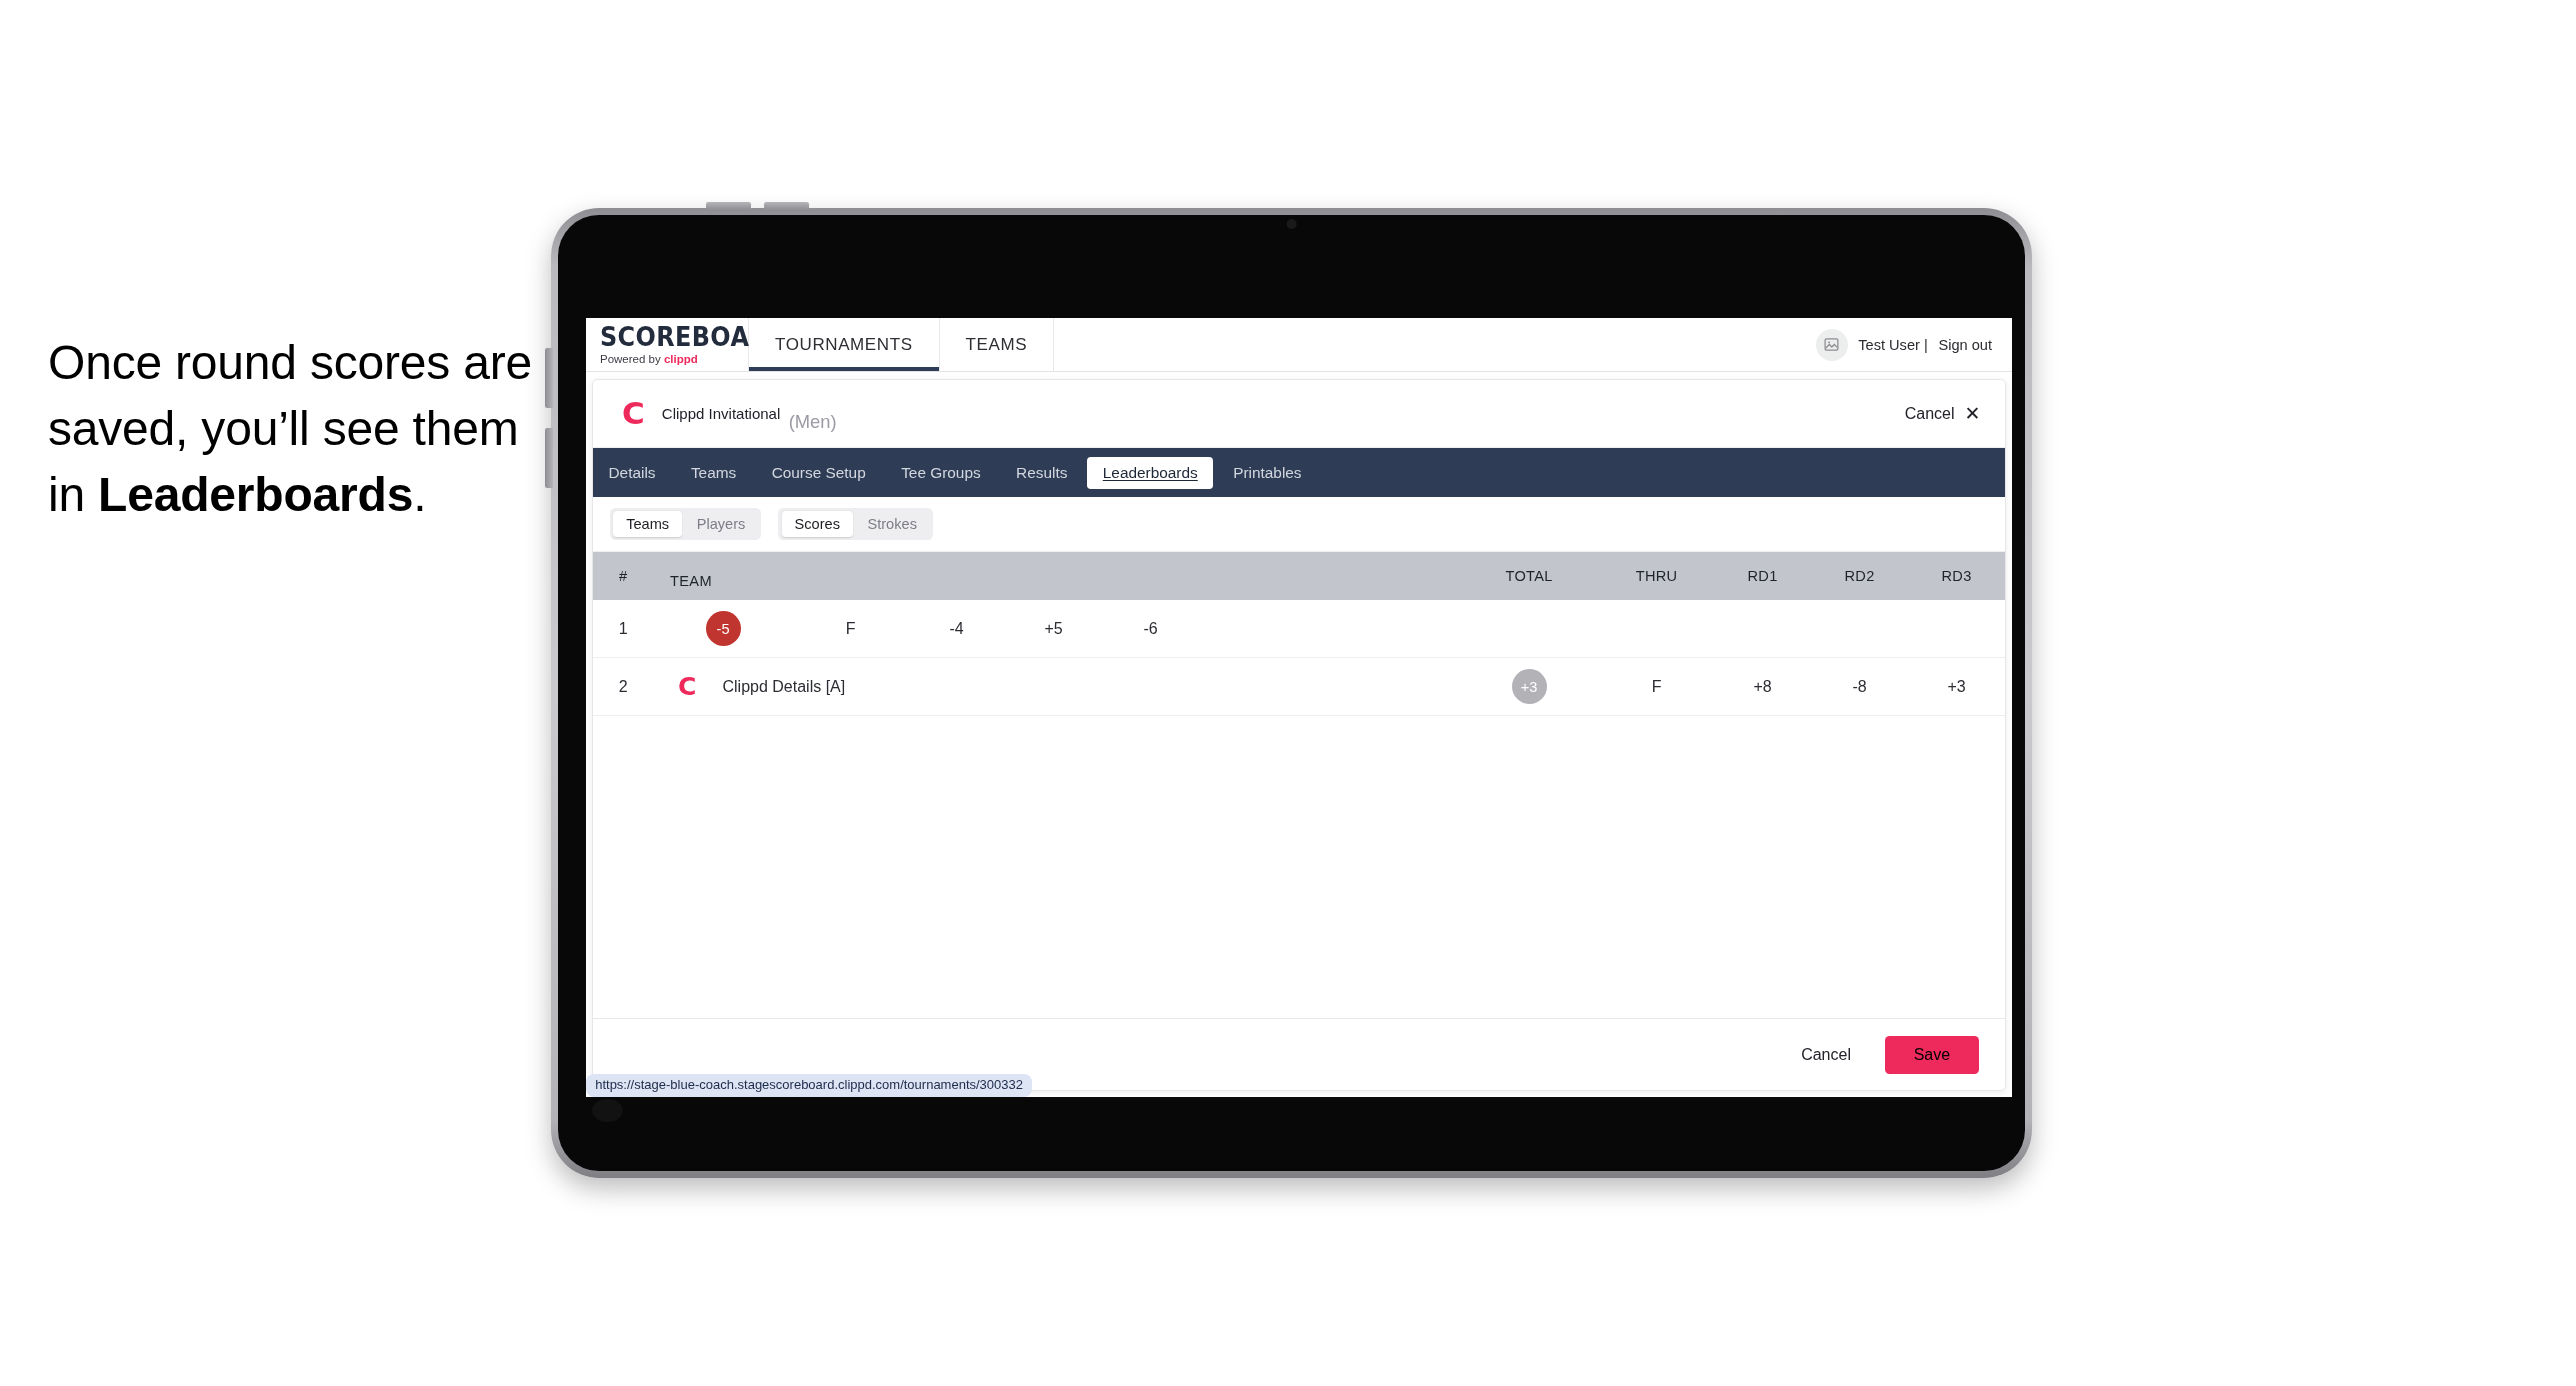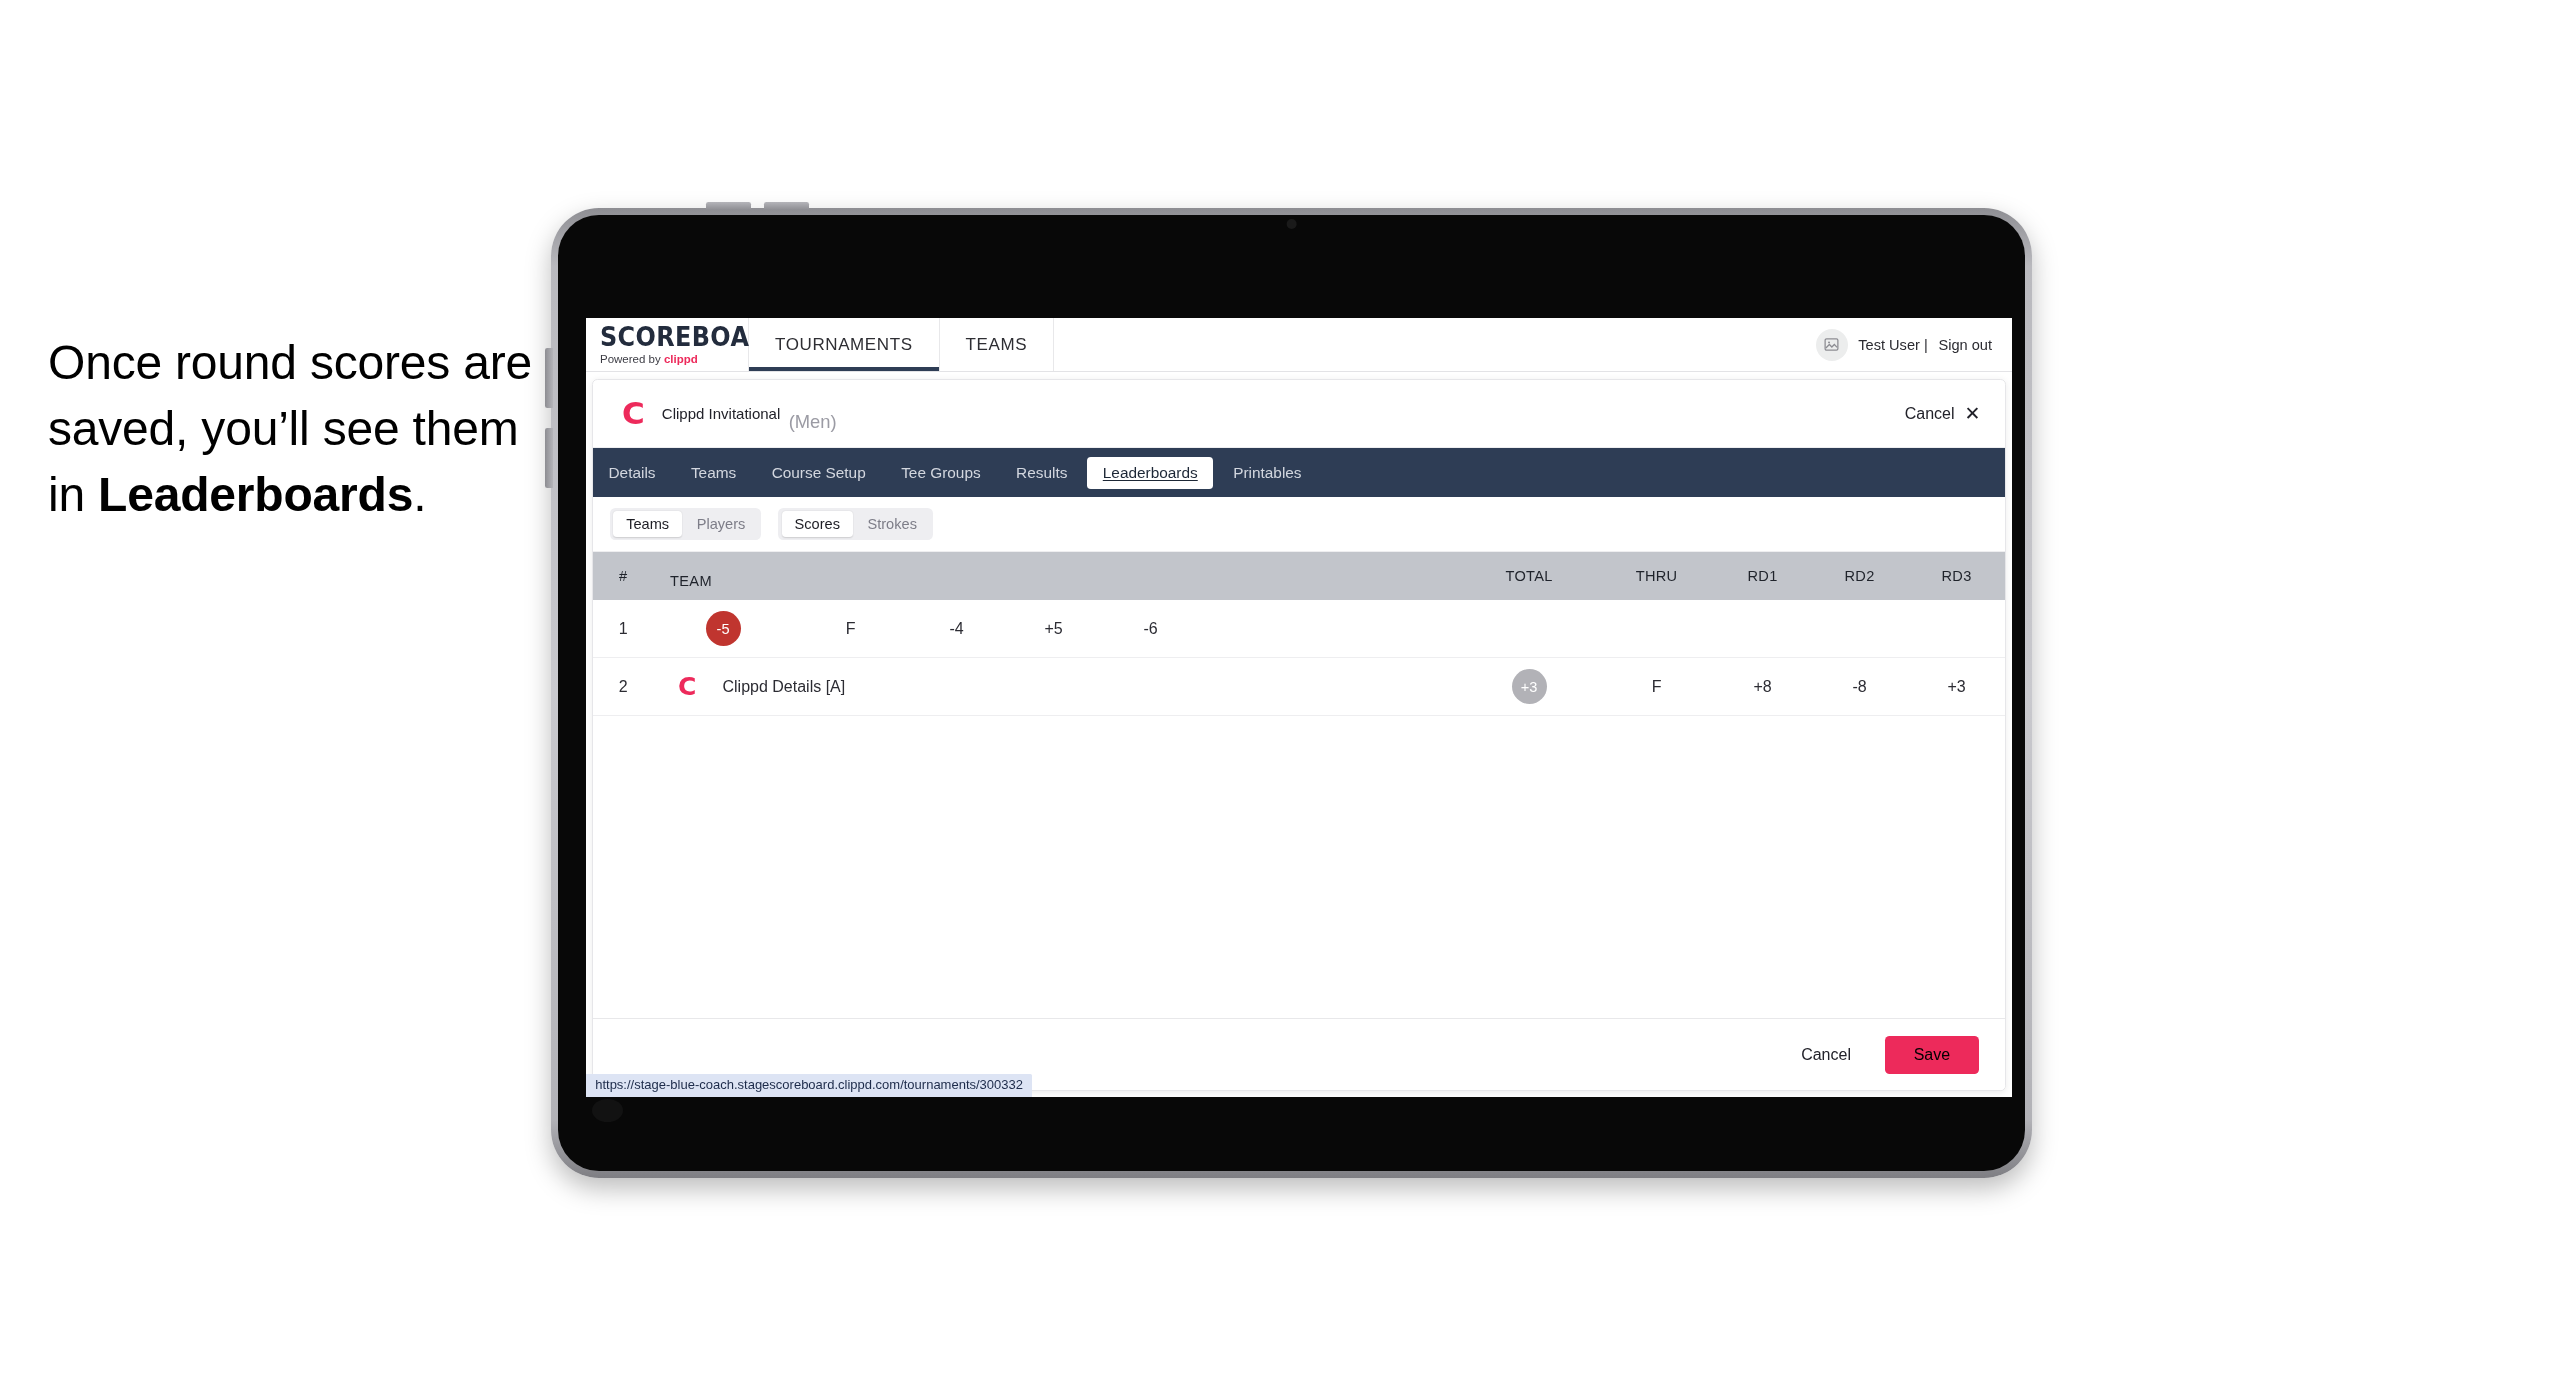--- a/index.html
+++ b/index.html
@@ -375,20 +375,21 @@
   .statusbar {
     position: absolute;
     left: 0;
     bottom: 0;
     background: #dde4f4;
     color: #1d2b4a;
     font-size: 13px;
     padding: 3.8px 9.2px 4.6px 9.2px;
     white-space: nowrap;
     border-top-right-radius: 1.5px;
+    border-radius: 8px;
   }
 </style>
 </head>
 <body>
 
 <div class="stage">
 
   <div class="caption">
     <span>Once round scores are saved, you’ll see them in </span><span class="bold">Leaderboards</span><span>.</span>
   </div>

